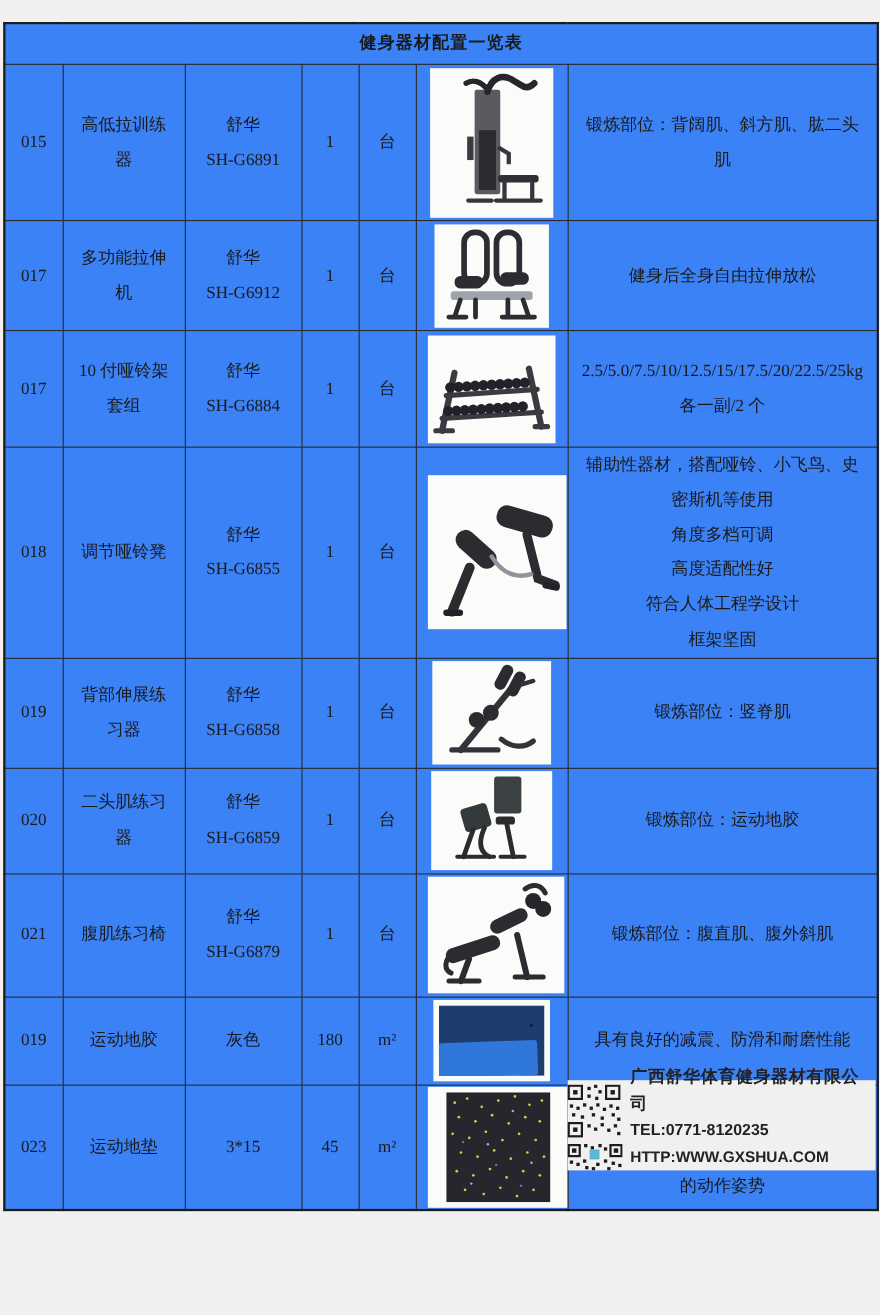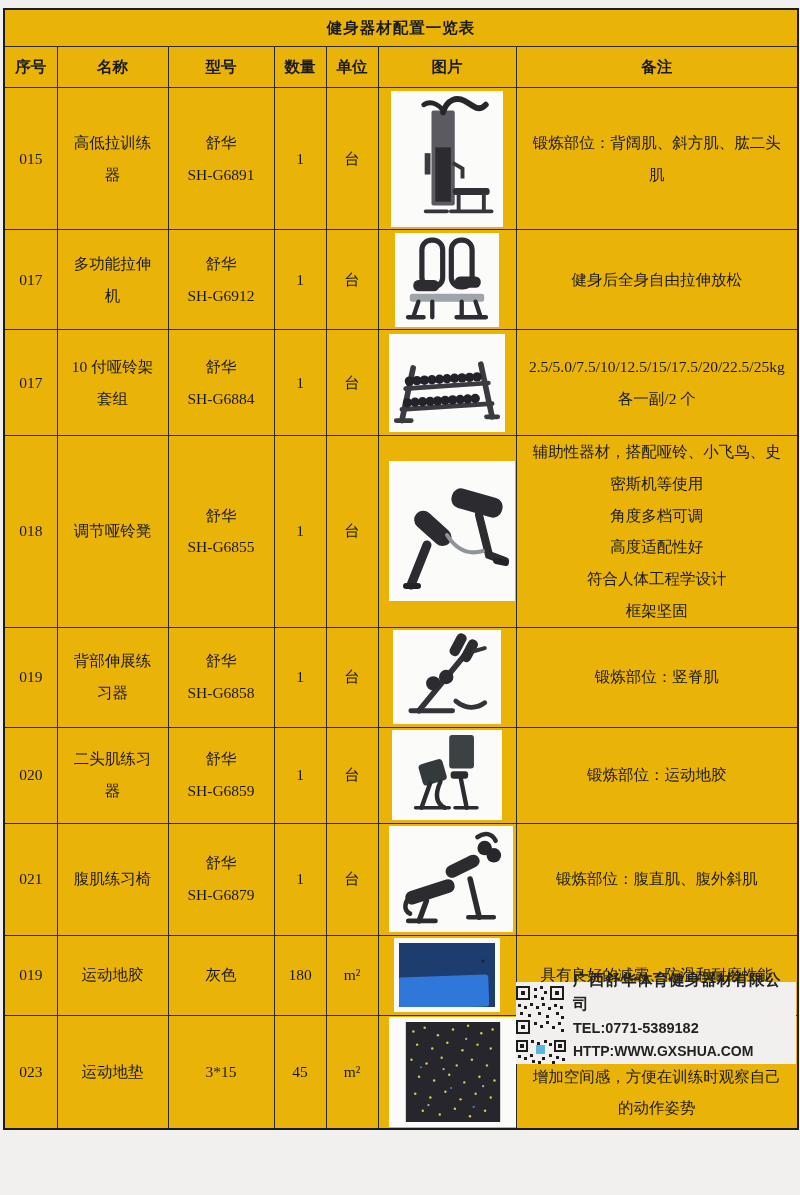--- a/index.html
+++ b/index.html
@@ -5,23 +5,23 @@
   html,body{margin:0;padding:0;}
   body{
     width:800px;height:1195px;
     background:#f1f0ee;
     font-family:"Liberation Serif","DejaVu Serif",serif;
     color:#1a1a1a;
     -webkit-font-smoothing:antialiased;
   }
   .page{position:relative;width:800px;height:1195px;overflow:hidden;}
   table.sheet{
-    position:absolute;left:3px;top:8px;width:794px;
+    position:absolute;left:3px;top:20px;width:794px;
     border-collapse:collapse;table-layout:fixed;
-    border:2px solid #1c1c1c;background:#eab308;
+    border:2px solid #1c1c1c;background:#3b82f6;
   }
   .sheet td{border:1px solid #2a2a2a;text-align:center;vertical-align:middle;
     font-size:15.5px;line-height:2.05;padding:0 10px;overflow:hidden;}
   .title-cell{
     height:36px;font-family:"Liberation Sans","DejaVu Sans",sans-serif;
     font-weight:bold;font-size:25px;letter-spacing:1px;line-height:1.3;
   }
   .head-cell{
     height:40px;font-family:"Liberation Sans","DejaVu Sans",sans-serif;
     font-weight:bold;font-size:16.5px;line-height:1.2;padding:0 2px;
@@ -57,29 +57,20 @@
         <col style="width:111px">
         <col style="width:106px">
       <col style="width:52px">
         <col style="width:52px">
         <col style="width:138px">
       <col style="width:282px">
     </colgroup>
     <tbody>
       <tr>
         <td colspan="7" class="title-cell">健身器材配置一览表</td>
-      </tr>
-      <tr>
-        <td class="head-cell">序号</td>
-        <td class="head-cell">名称</td>
-        <td class="head-cell">型号</td>
-        <td class="head-cell">数量</td>
-        <td class="head-cell">单位</td>
-        <td class="head-cell">图片</td>
-        <td class="head-cell">备注</td>
       </tr>
 
       <tr style="height:142px">
         <td>015</td>
         <td class="c-name">高低拉训练器</td>
         <td class="preline">舒华
 SH-G6891</td>
         <td>1</td>
         <td>台</td>
         <td class="c-img">
@@ -423,17 +414,17 @@
       <g fill="#1c1c1c">
         <rect x="5" y="5" width="4" height="4"></rect>
           <rect x="39" y="5" width="4" height="4"></rect>
           <rect x="5" y="39" width="4" height="4"></rect>
         <rect x="4" y="58" width="4" height="4"></rect>
           <rect x="42" y="58" width="4" height="4"></rect>
       </g>
     </svg>
     <div class="wm-lines">
       <div class="wm-company">广西舒华体育健身器材有限公司</div>
-      <div class="wm-tel">TEL:0771-5389182</div>
+      <div class="wm-tel">TEL:0771-8120235</div>
       <div class="wm-url">HTTP:WWW.GXSHUA.COM</div>
     </div>
   </div>
 </div>
 
 </body></html>

